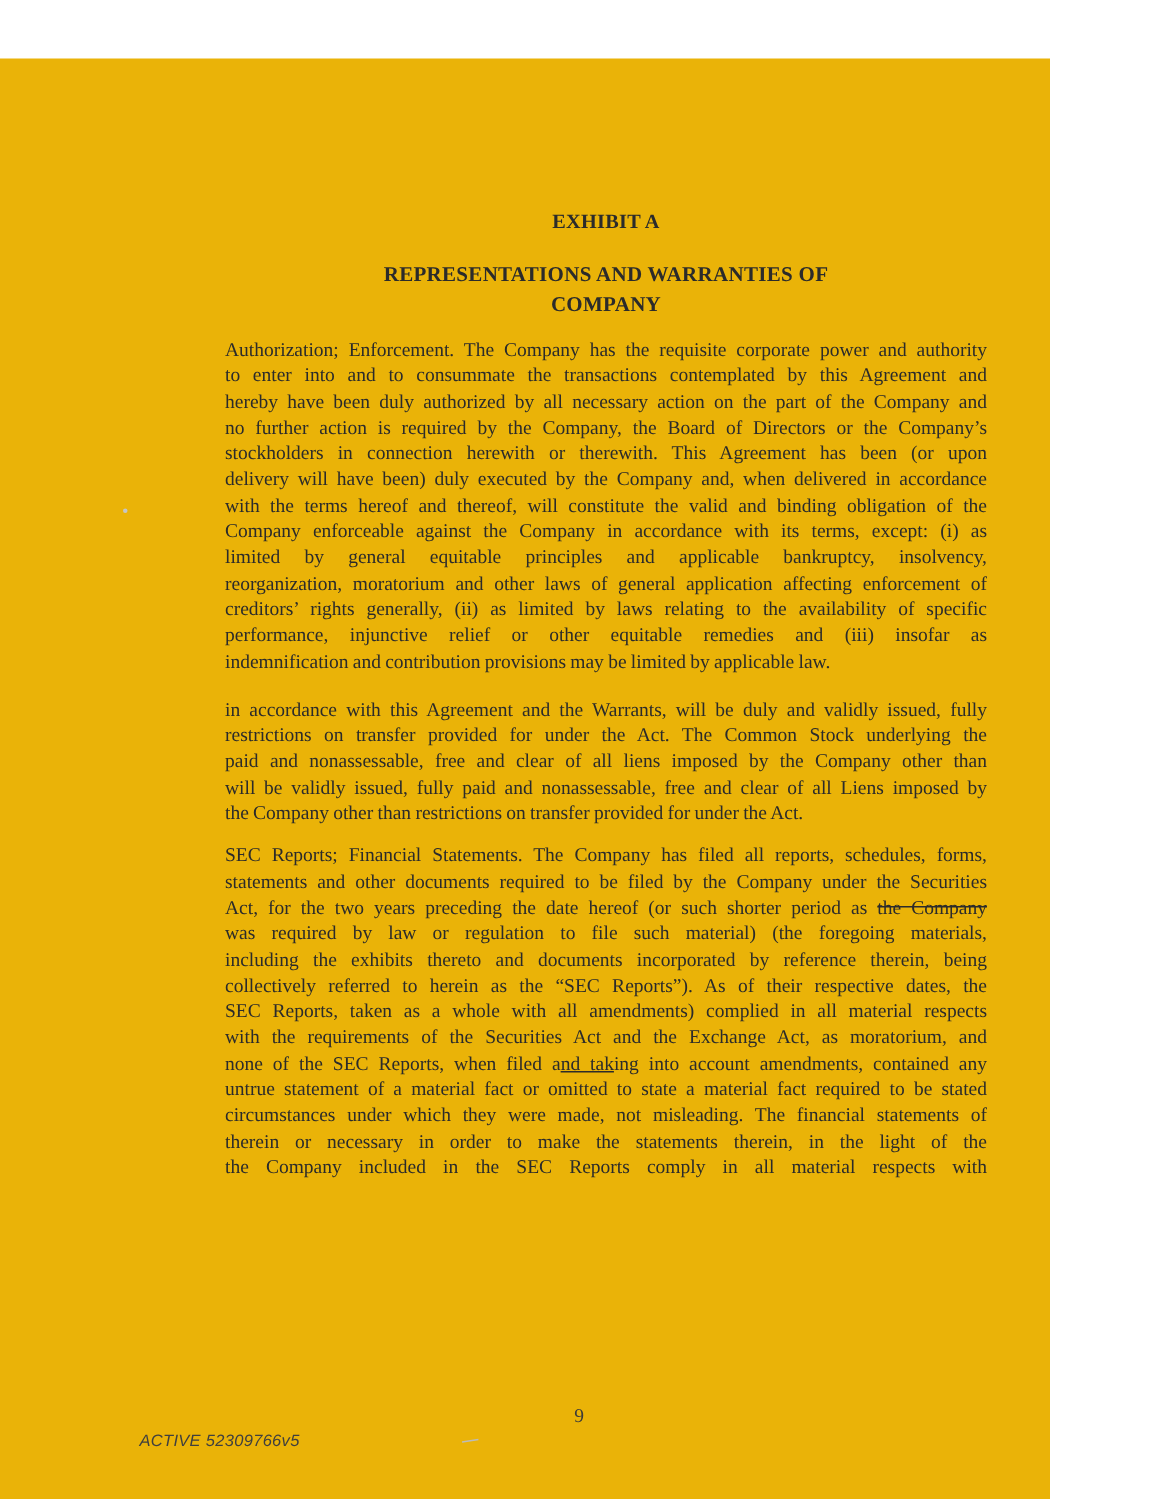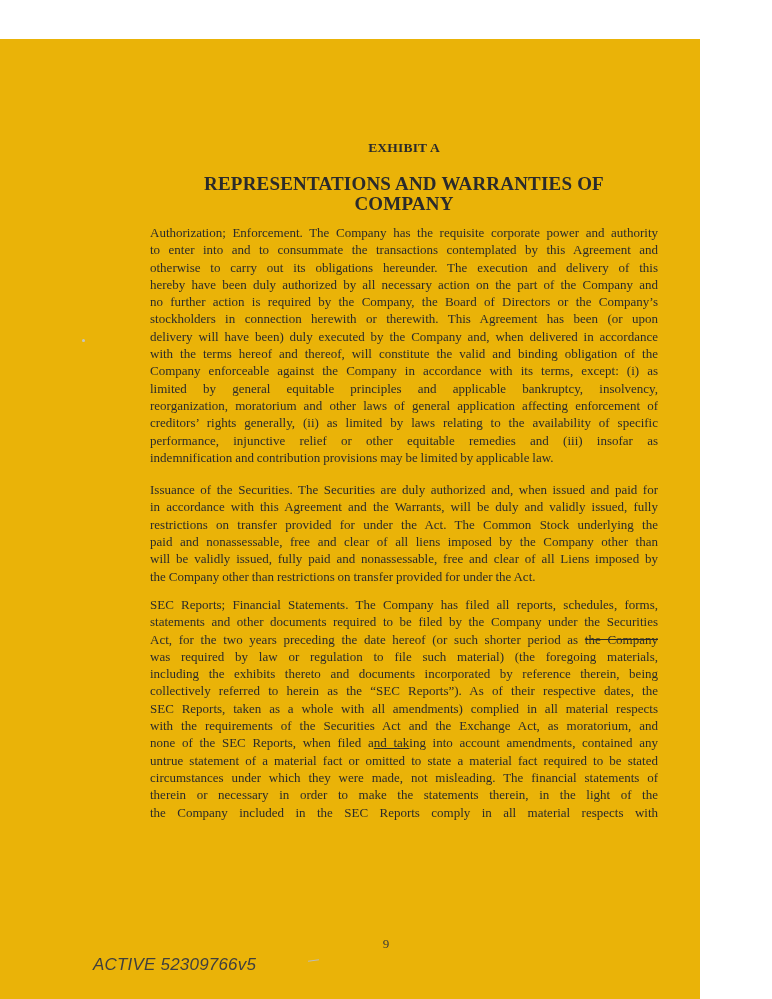--- a/index.html
+++ b/index.html
@@ -27,21 +27,21 @@
     text-align: center;
     font-weight: bold;
     font-size: 13.5px;
     line-height: 17px;
     margin-bottom: 18px;
     letter-spacing: 0.2px;
   }
   .title2 {
     text-align: center;
     font-weight: bold;
-    font-size: 19px;
+    font-size: 14px;
     line-height: 20px;
     margin-bottom: 10px;
     letter-spacing: 0.2px;
   }
   .line {
     font-size: 13px;
     line-height: 17.3px;
     text-align: justify;
     text-align-last: justify;
     word-spacing: -0.4px;
@@ -65,21 +65,21 @@
     text-align: center;
     font-size: 13px;
     color: #3a3a3a;
   }
   .doc-id {
     position: absolute;
     left: 93px;
     top: 916px;
     font-family: "Liberation Sans", sans-serif;
     font-style: italic;
-    font-size: 17px;
+    font-size: 11px;
     color: #3f3f3f;
     letter-spacing: 0.2px;
     text-align: right;
   }
   .speck1 {
     position: absolute;
     left: 82px; top: 300px;
     width: 3px; height: 3px;
     background: #c6c6c6;
     border-radius: 50%;
@@ -107,35 +107,33 @@
   <div class="textblock">
     <div class="title1">EXHIBIT A</div>
     <div class="title2">
       <div>REPRESENTATIONS AND WARRANTIES OF</div>
       <div>COMPANY</div>
     </div>
     <div>
         <div class="para">
           <div class="line">Authorization; Enforcement. The Company has the requisite corporate power and authority</div>
           <div class="line">to enter into and to consummate the transactions contemplated by this Agreement and</div>
-          <div class="line">otherwise to carry out its obligations hereunder. The execution and delivery of this</div>
           <div class="line">hereby have been duly authorized by all necessary action on the part of the Company and</div>
           <div class="line">no further action is required by the Company, the Board of Directors or the Company’s</div>
           <div class="line">stockholders in connection herewith or therewith. This Agreement has been (or upon</div>
           <div class="line">delivery will have been) duly executed by the Company and, when delivered in accordance</div>
           <div class="line">with the terms hereof and thereof, will constitute the valid and binding obligation of the</div>
           <div class="line">Company enforceable against the Company in accordance with its terms, except: (i) as</div>
           <div class="line">limited by general equitable principles and applicable bankruptcy, insolvency,</div>
           <div class="line">reorganization, moratorium and other laws of general application affecting enforcement of</div>
           <div class="line">creditors’ rights generally, (ii) as limited by laws relating to the availability of specific</div>
           <div class="line">performance, injunctive relief or other equitable remedies and (iii) insofar as</div>
           <div class="line end">indemnification and contribution provisions may be limited by applicable law.</div>
         </div>
         <div class="para">
-          <div class="line">Issuance of the Securities. The Securities are duly authorized and, when issued and paid for</div>
           <div class="line">in accordance with this Agreement and the Warrants, will be duly and validly issued, fully</div>
           <div class="line">restrictions on transfer provided for under the Act. The Common Stock underlying the</div>
           <div class="line">paid and nonassessable, free and clear of all liens imposed by the Company other than</div>
           <div class="line">will be validly issued, fully paid and nonassessable, free and clear of all Liens imposed by</div>
           <div class="line end">the Company other than restrictions on transfer provided for under the Act.</div>
         </div>
         <div class="para">
           <div class="line">SEC Reports; Financial Statements. The Company has filed all reports, schedules, forms,</div>
           <div class="line">statements and other documents required to be filed by the Company under the Securities</div>
           <div class="line"><span>Act, for the two years preceding the date hereof (or such shorter period as </span><span class="strike">the Company</span></div>

